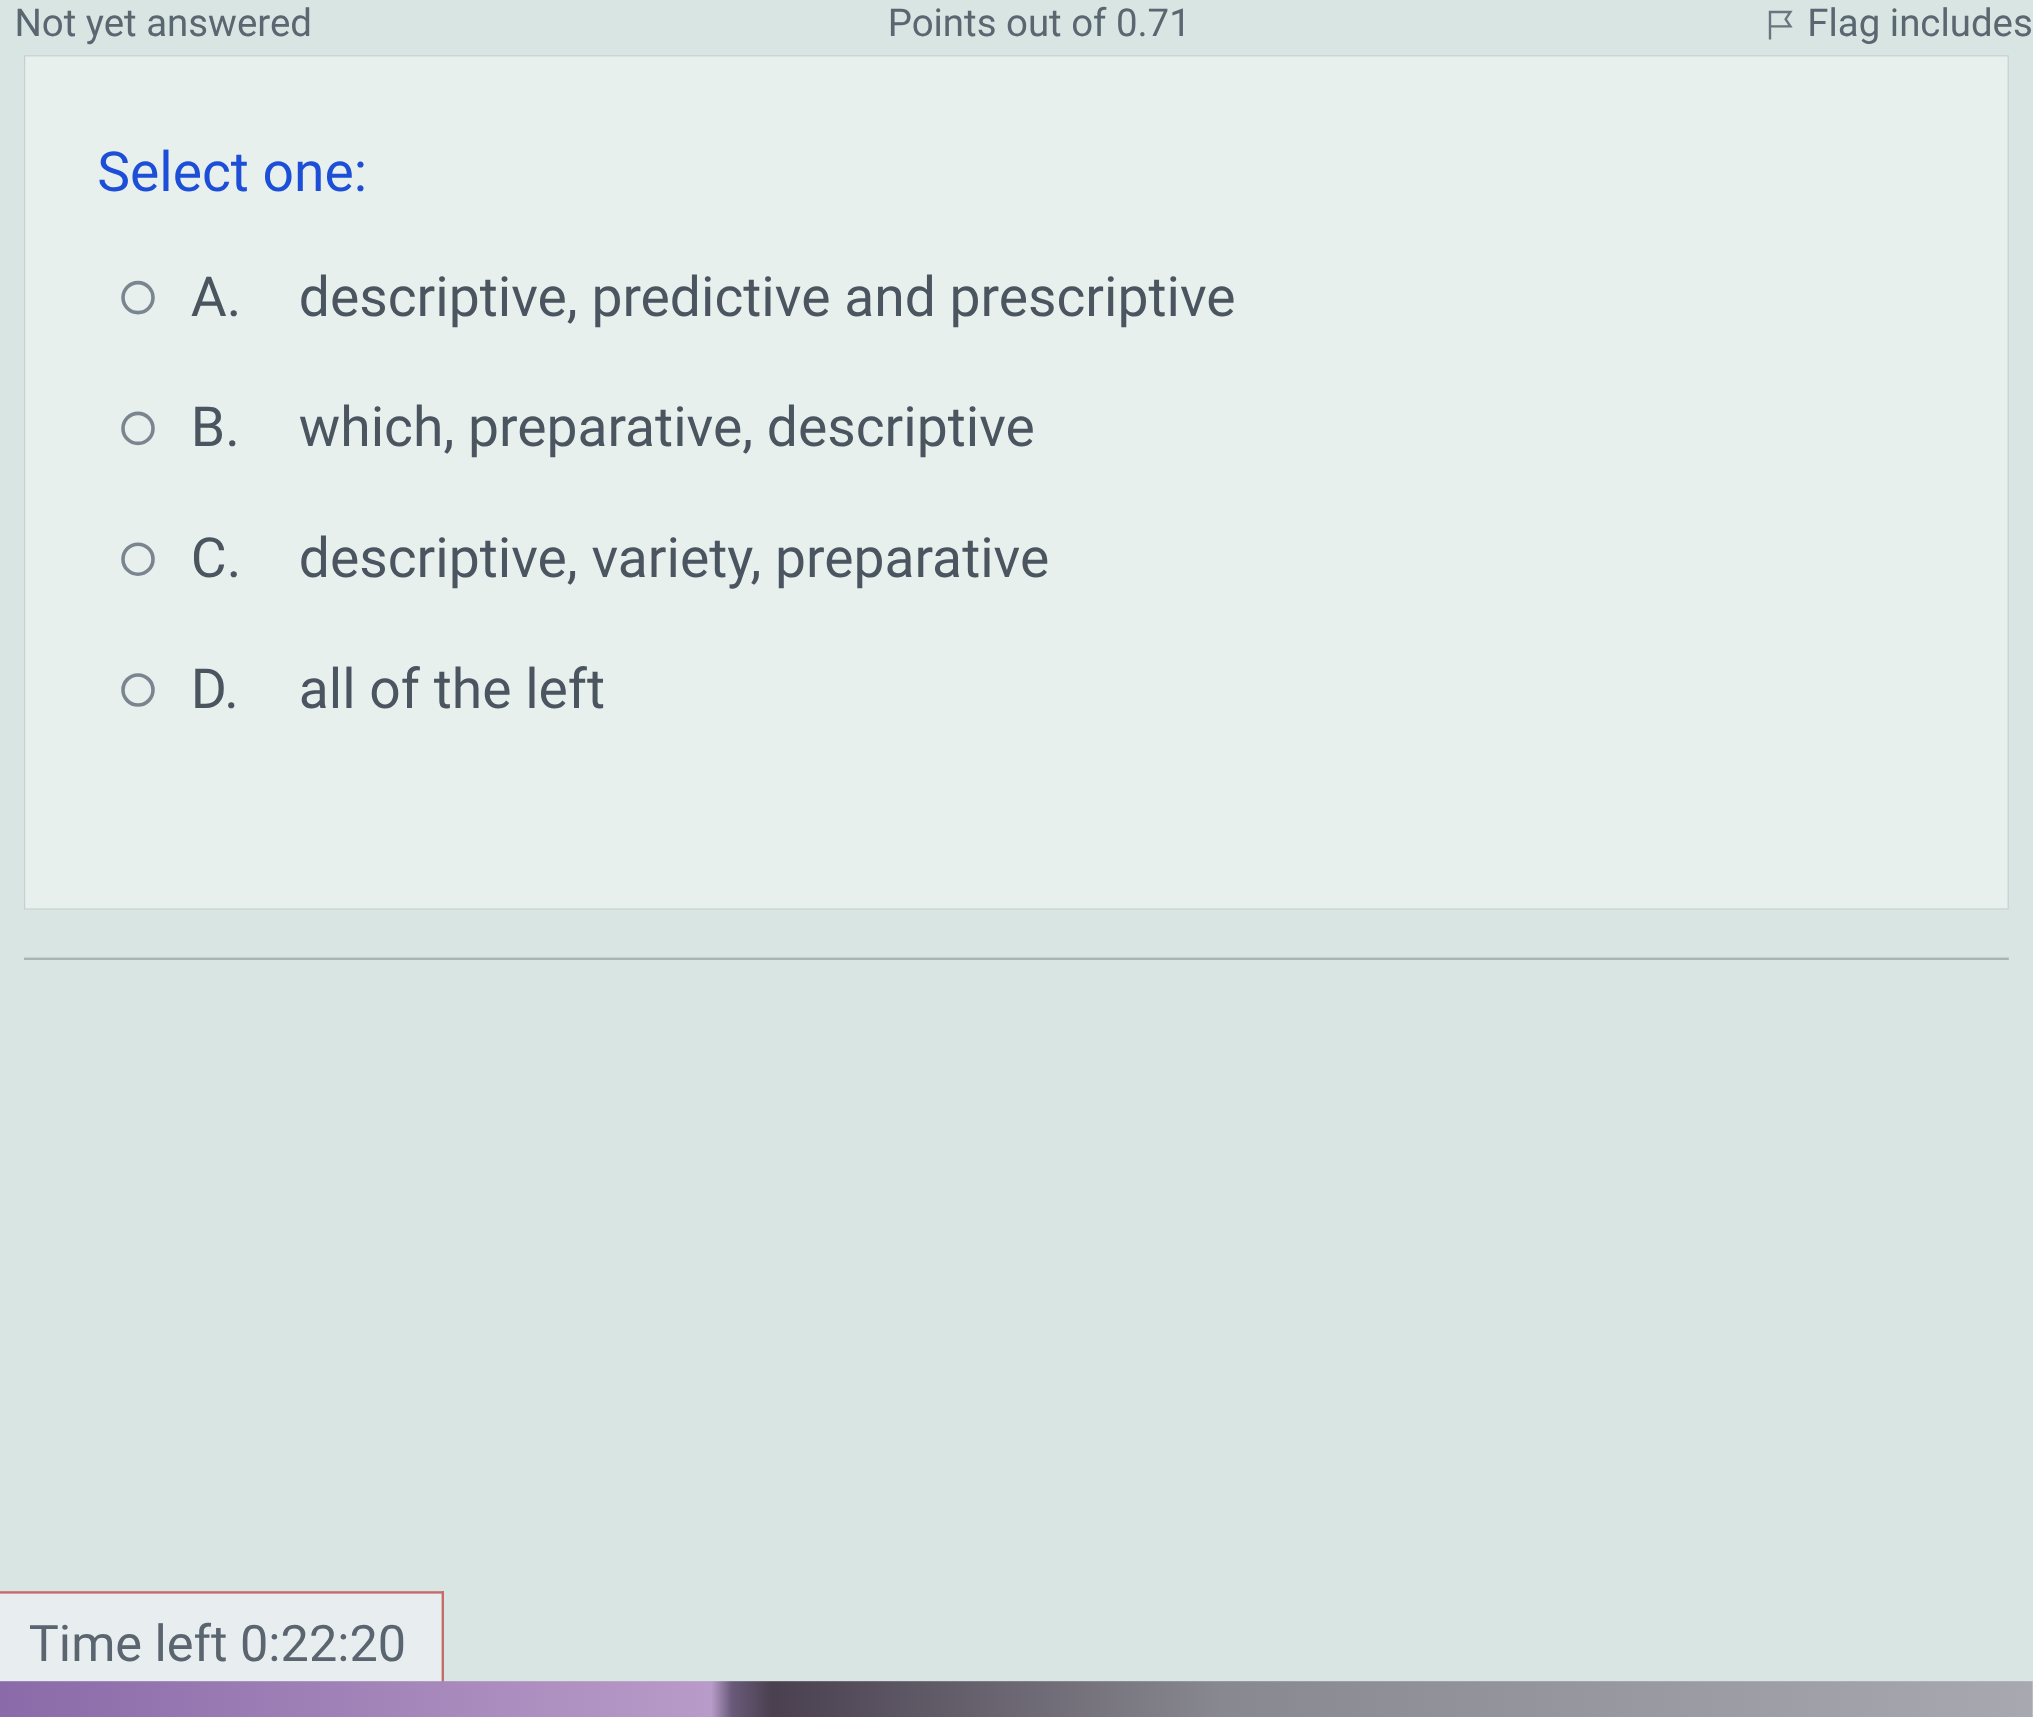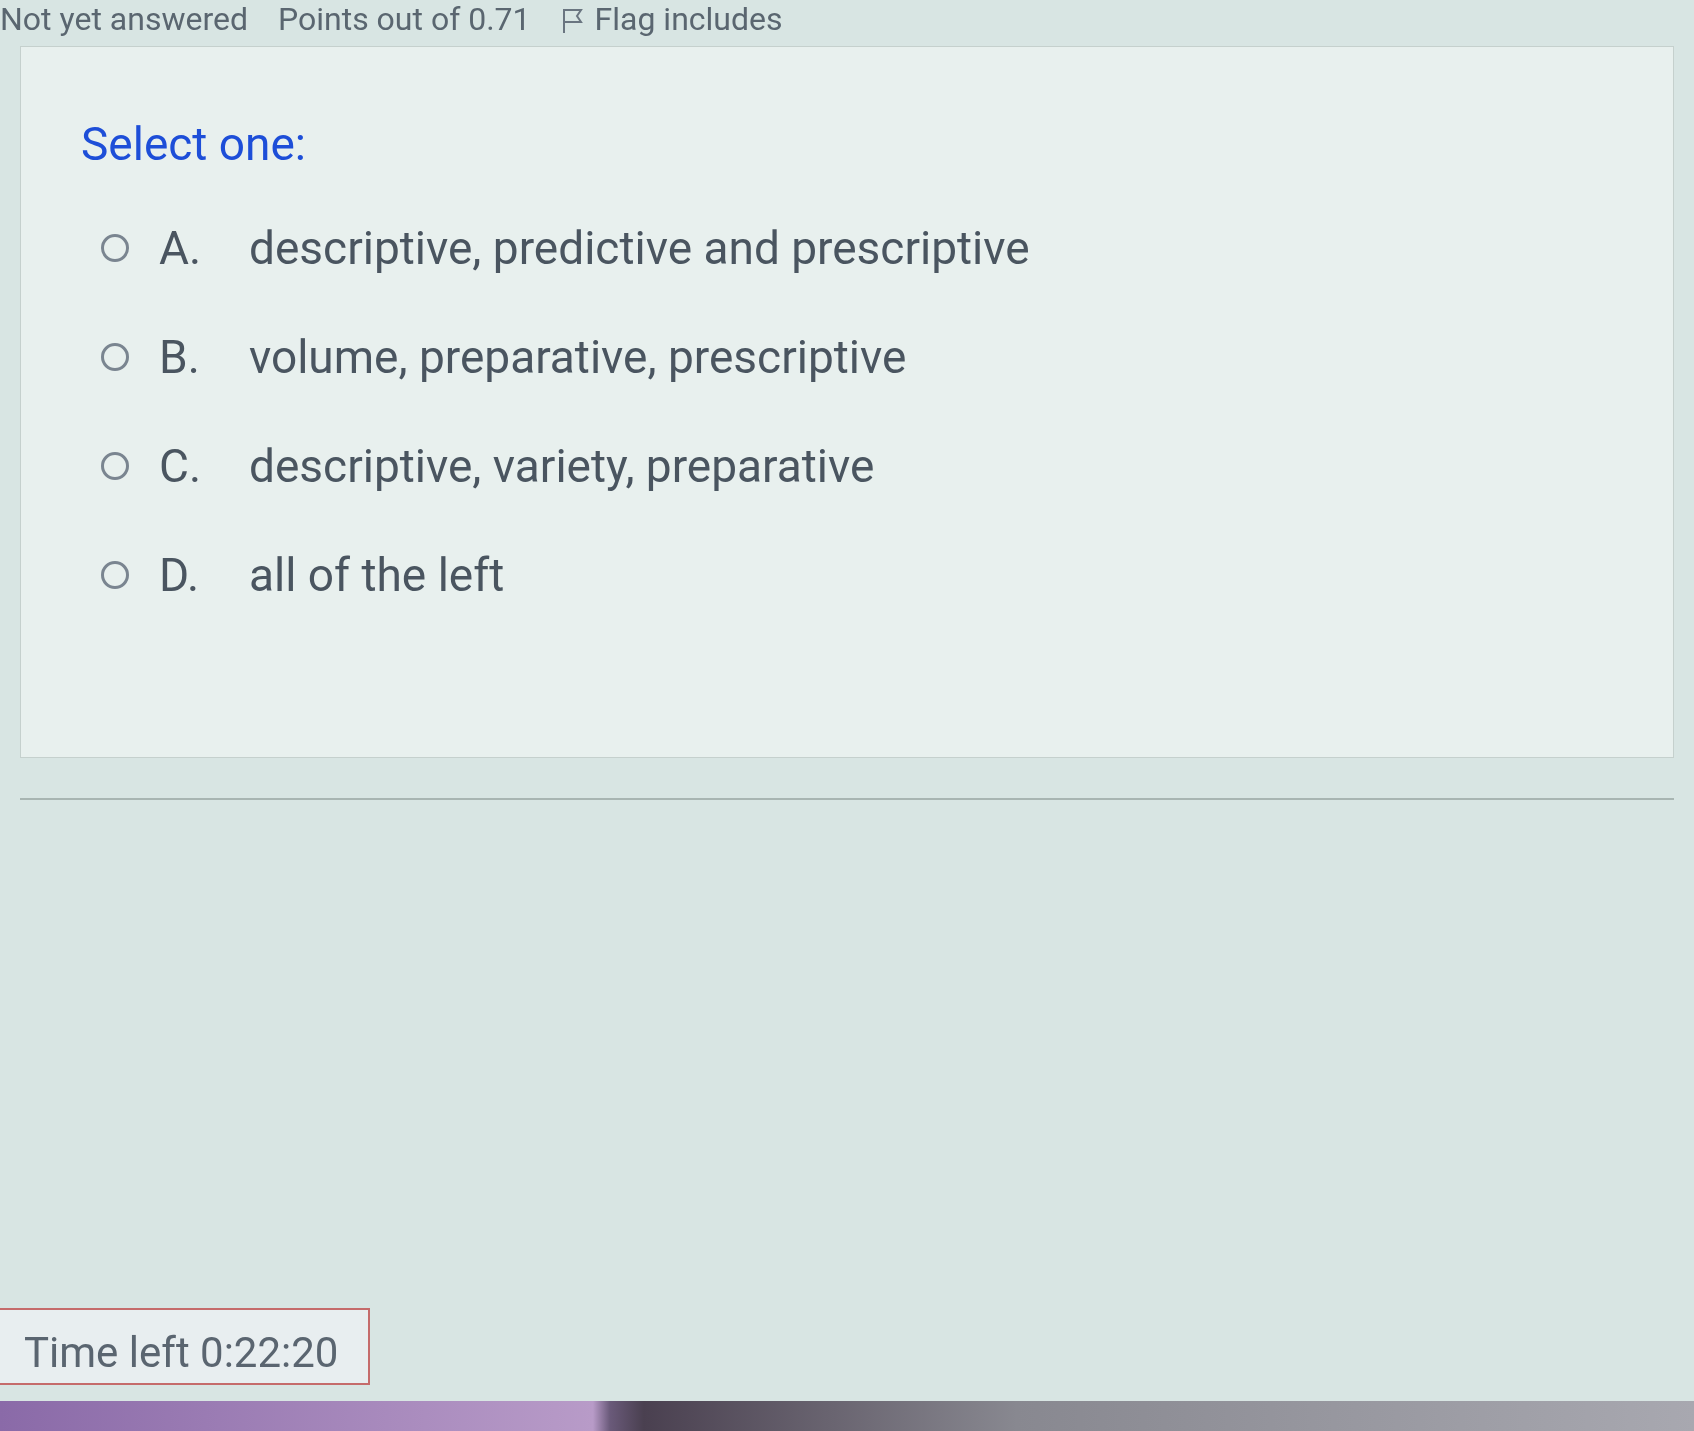--- a/index.html
+++ b/index.html
@@ -12,23 +12,24 @@
       background: #d8e5e3;
       width: 1694px;
       height: 1431px;
       overflow: hidden;
       position: relative;
     }
     .meta-bar {
       display: flex;
       align-items: center;
       gap: 30px;
-      padding: 0 0 8px 0;
+      padding: 0 0 8px 12px;
       font-size: 32px;
       color: #5a6670;
+      justify-content: space-between;
     }
     .meta-item {
       white-space: nowrap;
     }
     .flag-wrapper {
       display: flex;
       align-items: center;
       gap: 10px;
     }
     .flag-icon {
@@ -83,26 +84,26 @@
     .option-text {
       flex: 1;
     }
     .divider {
       border: none;
       border-top: 2px solid #a8b5b2;
       margin: 40px 20px 0 20px;
     }
     .timer-box {
       position: absolute;
-      bottom: 46px;
+      bottom: 18px;
       left: 0;
       border: 2px solid #c56b6b;
       border-left: none;
       background: #e8eef0;
-      padding: 18px 30px 6px 24px;
+      padding: 18px 30px 16px 24px;
       font-size: 42px;
       color: #5a6570;
     }
     .bottom-strip {
       position: absolute;
       bottom: 0;
       left: 0;
       right: 0;
       height: 30px;
       background: linear-gradient(to right, #8a6aa8 0%, #b89bc8 35%, #6a5a7a 36%, #4a4050 38%, #888890 60%, #a8a8b0 100%);
@@ -128,21 +129,21 @@
   <div class="select-label">Select one:</div>
   <div class="options">
     <label class="option-row">
       <input type="radio" name="q" class="radio" style="">
       <span class="option-letter">A.</span>
       <span class="option-text">descriptive, predictive and prescriptive</span>
     </label>
     <label class="option-row">
       <input type="radio" name="q" class="radio" style="">
       <span class="option-letter">B.</span>
-      <span class="option-text">volume, preparative, prescriptive</span>
+      <span class="option-text">which, preparative, descriptive</span>
     </label>
     <label class="option-row">
       <input type="radio" name="q" class="radio" style="">
       <span class="option-letter">C.</span>
       <span class="option-text">descriptive, variety, preparative</span>
     </label>
     <label class="option-row">
       <input type="radio" name="q" class="radio" style="">
       <span class="option-letter">D.</span>
       <span class="option-text">all of the left</span>

